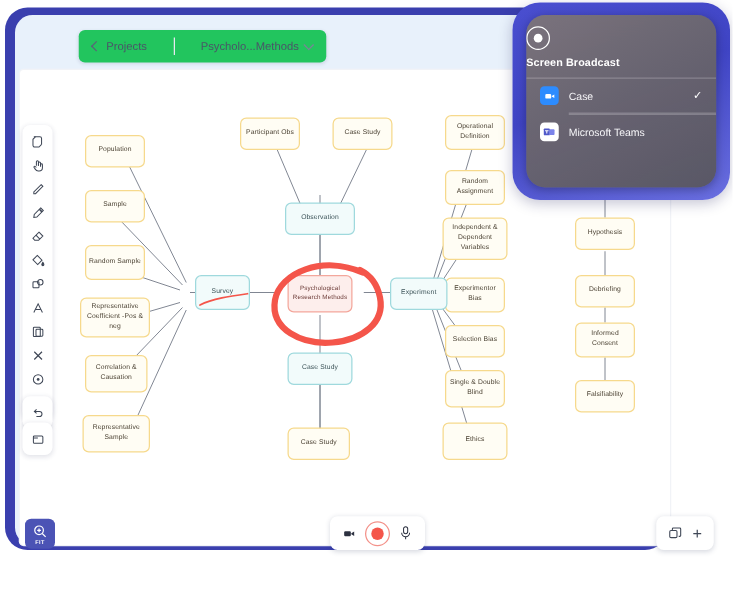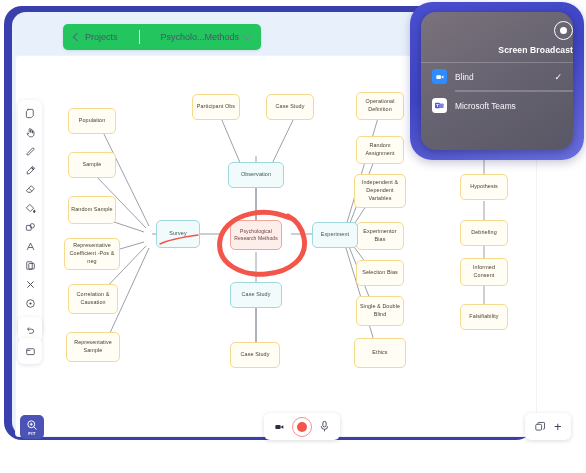--- a/index.html
+++ b/index.html
@@ -77,21 +77,21 @@
   #pg-plus{font-size:13px;color:#3f4756;line-height:1;cursor:pointer;}
 
   
   #broadcast-frame{position:absolute;left:410px;top:2px;width:174px;height:158px;
       border-radius:22px;background:linear-gradient(160deg,#4a4fd0 0%,#3f44c4 45%,#6a6fe0 100%);
       box-shadow:0 3px 10px rgba(30,30,90,.25);}
   #broadcast{position:absolute;left:421px;top:12px;width:152px;height:138px;
       border-radius:15px;overflow:hidden;
       background:linear-gradient(150deg,rgba(126,118,118,.93) 0%,rgba(104,99,104,.93) 55%,rgba(88,86,92,.93) 100%);
       backdrop-filter:blur(8px);box-shadow:0 2px 8px rgba(0,0,0,.28);}
-  #bc-head{padding:9px 0 7px;display:flex;flex-direction:column;align-items:flex-end;gap:5px;}
+  #bc-head{padding:9px 0 7px;display:flex;flex-direction:column;align-items:flex-start;gap:5px;}
   #bc-rec-icon{width:17px;height:17px;border-radius:50%;border:1.4px solid #ffffff;
       display:flex;align-items:center;justify-content:center;}
   #bc-rec-icon i{width:7px;height:7px;border-radius:50%;background:#ffffff;display:block;}
   #bc-title{color:#fff;font-size:8.6px;font-weight:bold;letter-spacing:.1px;}
   .bc-divider{height:1px;background:rgba(255,255,255,.22);}
   .bc-row{display:flex;align-items:center;gap:8px;padding:6px 11px;cursor:pointer;}
   .bc-icon{width:15px;height:15px;border-radius:3.5px;flex:0 0 auto;
       display:flex;align-items:center;justify-content:center;}
   .bc-label{color:#f7f7f9;font-size:8.4px;flex:1;}
   .bc-check{color:#fff;font-size:9px;}
@@ -341,21 +341,21 @@
   </div>
   <div class="bc-divider"></div>
 
   <div class="bc-row">
     <span class="bc-icon" style="background:#2d8cff;">
       <svg width="10" height="10" viewBox="0 0 16 16" fill="#ffffff">
         <rect x="2" y="5" width="7.5" height="6" rx="1.5"></rect>
           <path d="M10.2 7.6l3.3-1.9v4.6l-3.3-1.9z"></path>
         </svg>
     </span>
-    <span class="bc-label">Blind</span>
+    <span class="bc-label">Case</span>
     <span class="bc-check">✓</span>
   </div>
   <div class="bc-divider" style="margin-left:34px;"></div>
 
   <div class="bc-divider" style="margin-left:34px;"></div>
 
   <div class="bc-row">
     <span class="bc-icon" style="background:#ffffff;">
       <svg width="11" height="11" viewBox="0 0 16 16">
         <rect x="1.5" y="4" width="7" height="8" rx="1" fill="#5059c9"></rect>

